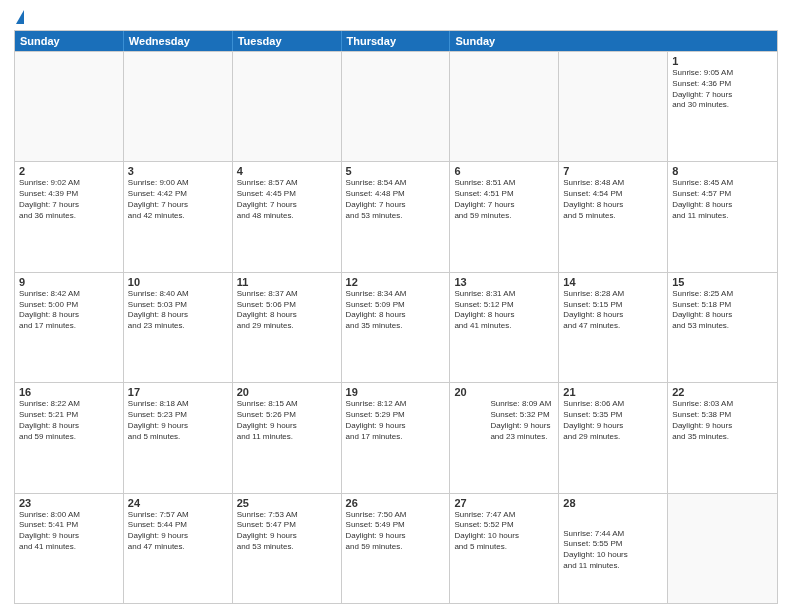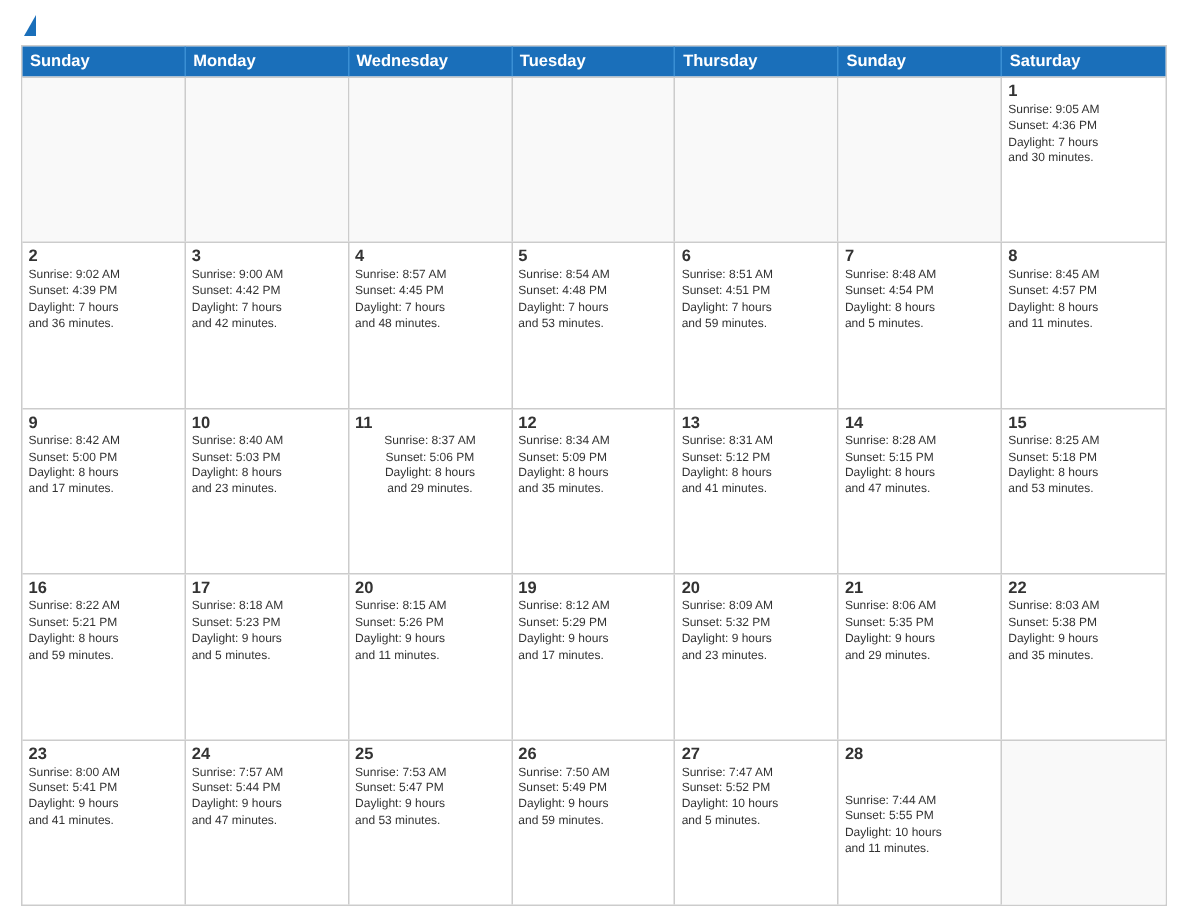--- a/index.html
+++ b/index.html
@@ -109,26 +109,24 @@
     </div>
     <div class="title-block">
       <div class="month-year"></div>
       <div class="location"></div>
     </div>
   </div>
 
   <div class="calendar">
     <div class="cal-header">
     <div class="cal-header-cell">Sunday</div>
-        <div class="cal-header-cell">Monday</div>
         <div class="cal-header-cell">Wednesday</div>
         <div class="cal-header-cell">Tuesday</div>
         <div class="cal-header-cell">Thursday</div>
         <div class="cal-header-cell">Sunday</div>
-        <div class="cal-header-cell">Saturday</div>
       </div>
     <div class="cal-body">
     <div class="cal-row">
           <div class="cal-cell empty"></div>
           <div class="cal-cell empty"></div>
           <div class="cal-cell empty"></div>
           <div class="cal-cell empty"></div>
           <div class="cal-cell empty"></div>
           <div class="cal-cell empty"></div>
           <div class="cal-cell">
@@ -200,21 +198,21 @@
           </div>
           <div class="cal-cell">
             <span class="day-num">10</span>
             <div class="day-info" style="white-space: pre-line;">Sunrise: 8:40 AM
 Sunset: 5:03 PM
 Daylight: 8 hours
 and 23 minutes.</div>
           </div>
           <div class="cal-cell">
             <span class="day-num">11</span>
-            <div class="day-info" style="white-space: pre-line; text-align: center;">Sunrise: 8:37 AM
+            <div class="day-info" style="white-space: pre-line;">Sunrise: 8:37 AM
 Sunset: 5:06 PM
 Daylight: 8 hours
 and 29 minutes.</div>
           </div>
           <div class="cal-cell">
             <span class="day-num">12</span>
             <div class="day-info" style="white-space: pre-line;">Sunrise: 8:34 AM
 Sunset: 5:09 PM
 Daylight: 8 hours
 and 35 minutes.</div>
@@ -265,21 +263,21 @@
           </div>
           <div class="cal-cell">
             <span class="day-num">19</span>
             <div class="day-info" style="white-space: pre-line;">Sunrise: 8:12 AM
 Sunset: 5:29 PM
 Daylight: 9 hours
 and 17 minutes.</div>
           </div>
           <div class="cal-cell">
             <span class="day-num">20</span>
-            <div class="day-info" style="white-space: pre-line;">Sunrise: 8:09 AM
+            <div class="day-info" style="white-space: pre-line; margin-left: 36px;">Sunrise: 8:09 AM
 Sunset: 5:32 PM
 Daylight: 9 hours
 and 23 minutes.</div>
           </div>
           <div class="cal-cell">
             <span class="day-num">21</span>
             <div class="day-info" style="white-space: pre-line;">Sunrise: 8:06 AM
 Sunset: 5:35 PM
 Daylight: 9 hours
 and 29 minutes.</div>

